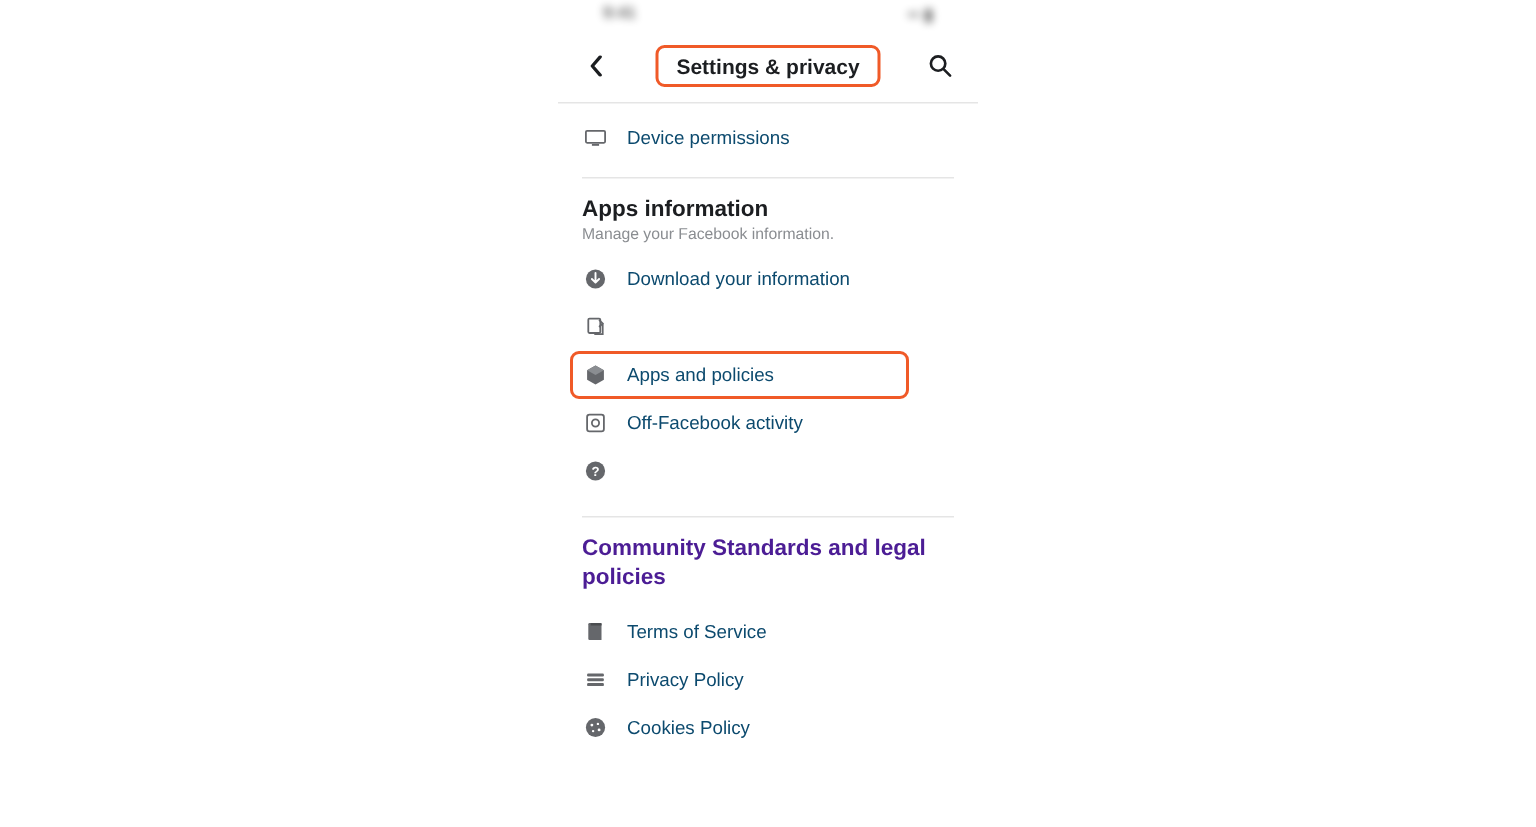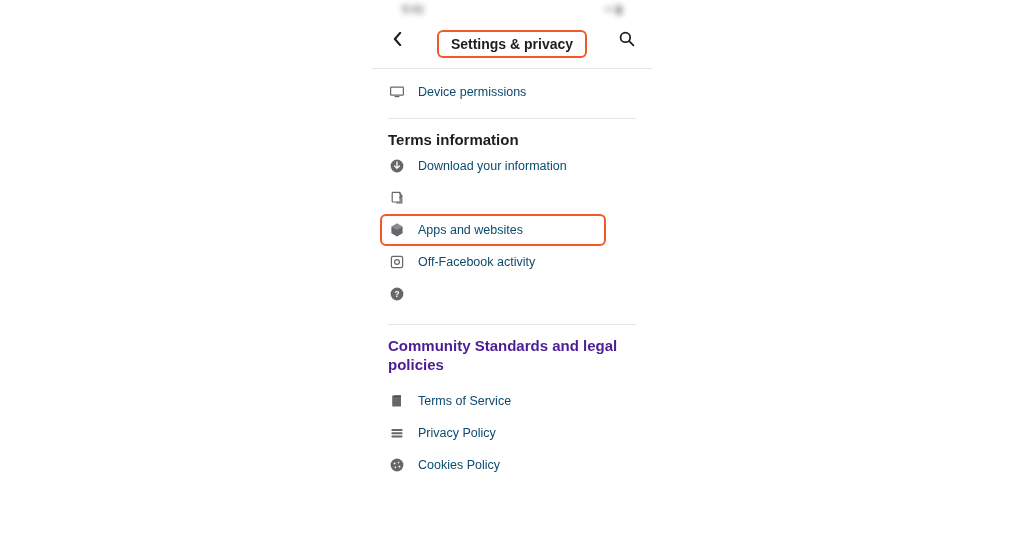--- a/index.html
+++ b/index.html
@@ -26,21 +26,21 @@
       filter: blur(3px);
       opacity: 0.6;
     }
     .status-left, .status-right {
       font-size: 11px;
       font-weight: 600;
       color: #000;
     }
     .header {
       display: flex;
-      align-items: flex-start;
+      align-items: center;
       justify-content: space-between;
       padding: 12px 16px 10px;
       border-bottom: 1px solid #e5e5e5;
     }
     .back-btn {
       width: 18px;
       height: 18px;
       display: flex;
       align-items: center;
       justify-content: center;
@@ -157,21 +157,22 @@
             <rect x="2" y="4" width="16" height="10" rx="1" stroke="#65676b" stroke-width="1.5" fill="none"></rect>
             <rect x="7" y="15" width="6" height="1.5" fill="#65676b"></rect>
           </svg>
       </span>
       <span class="row-label">Device permissions</span>
     </div>
 
     <div class="section-divider"></div>
 
     <div class="section-block">
-      <div class="section-title">Terms information</div>
+      <div class="section-title">Apps information</div>
+      <div class="section-subtitle">Manage your Facebook information.</div>
 
 
       <div class="row">
         <span class="icon">
           <svg viewBox="0 0 20 20">
               <circle cx="10" cy="10" r="8" fill="#65676b"></circle>
               <path d="M10 5 L10 12 M7 10 L10 13 L13 10" stroke="#fff" stroke-width="1.6" fill="none" stroke-linecap="round" stroke-linejoin="round"></path>
             </svg>
         </span>
         <span class="row-label">Download your information</span>
@@ -188,21 +189,21 @@
       </div>
 
       <div class="highlighted-row">
         <div class="row">
           <span class="icon">
             <svg viewBox="0 0 20 20">
                 <path d="M10 2 L17 6 L17 14 L10 18 L3 14 L3 6 Z" fill="#65676b"></path>
                 <path d="M10 2 L17 6 L10 10 L3 6 Z" fill="#8a8d91"></path>
               </svg>
           </span>
-          <span class="row-label">Apps and websites</span>
+          <span class="row-label">Apps and policies</span>
         </div>
       </div>
 
 
       <div class="row">
         <span class="icon">
           <svg viewBox="0 0 20 20">
               <rect x="3" y="3" width="14" height="14" rx="2" stroke="#65676b" stroke-width="1.5" fill="none"></rect>
               <circle cx="10" cy="10" r="3" stroke="#65676b" stroke-width="1.5" fill="none"></circle>
             </svg>

